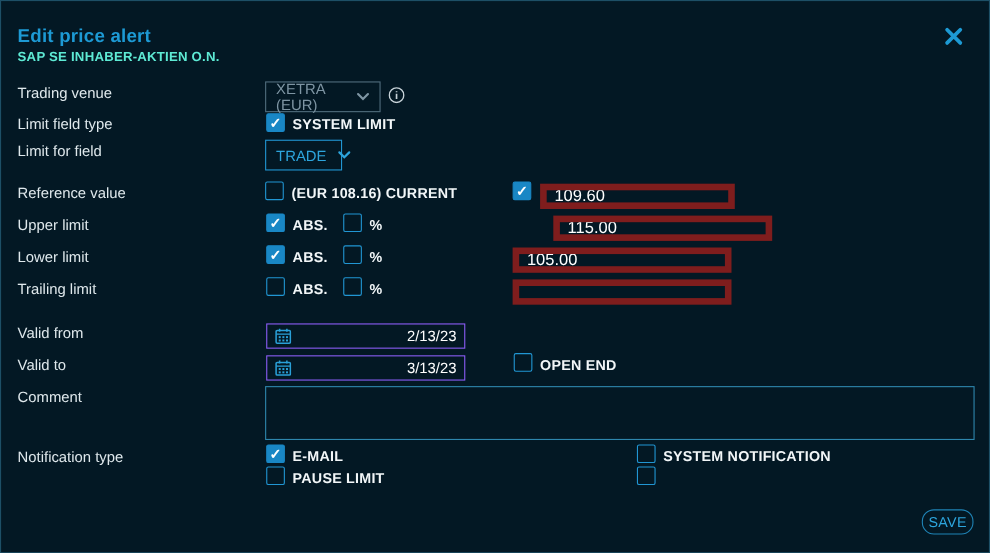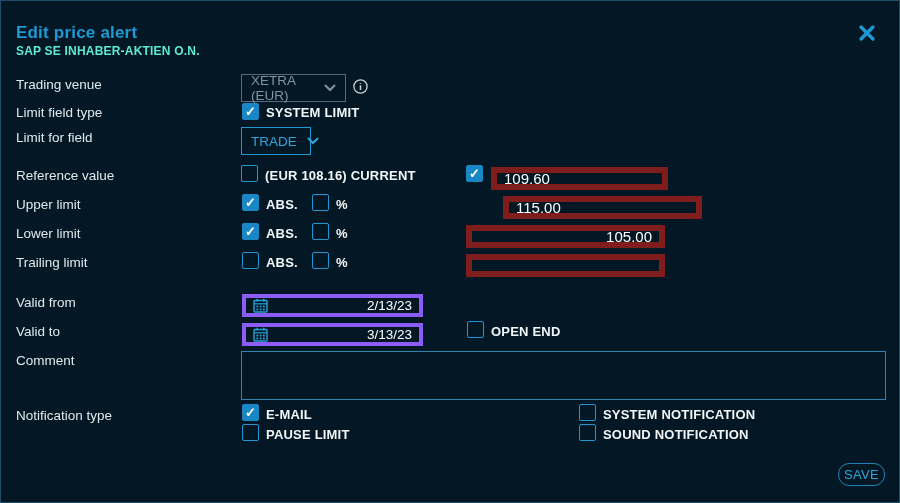--- a/index.html
+++ b/index.html
@@ -54,21 +54,21 @@
   .info-wrap { position: absolute; color: #c7d2d8; }
 
   .inp {
     position: absolute; background: transparent; border: 6px solid #7f1d1d;
     color: #ffffff; font-size: 15px; padding: 0 7px;
     font-family: "Liberation Sans", sans-serif; outline: none;
   }
 
   .datef {
     position: absolute; display: flex; align-items: center; padding: 0 7px;
-    border: 4px solid #8b5cf6; color: #ffffff; font-size: 13.5px; cursor: pointer;
+    border: 1px solid #8b5cf6; color: #ffffff; font-size: 13.5px; cursor: pointer;
   }
   .datef .cal { flex: none; color: #2aa0d8; }
   .datef .val { margin-left: auto; }
 
   .comment-box {
     position: absolute; background: transparent; border: 1px solid #2e86ad;
     resize: none; outline: none; color: #ffffff; font-size: 13.5px; padding: 5px 7px;
     font-family: "Liberation Sans", sans-serif;
   }
 
@@ -137,21 +137,21 @@
   <span class="cb checked" style="left:241px; top:193px"></span>
   <span class="cblbl" style="left:265px; top:196px">ABS.</span>
   <span class="cb" style="left:311px; top:193px"></span>
   <span class="cblbl" style="left:335px; top:196px">%</span>
   <input class="inp" style="left: 465px; top: 195px; width: 199px; height: 23px; margin-left: 37px;" value="115.00">
 
   <span class="cb checked" style="left:241px; top:222px"></span>
   <span class="cblbl" style="left:265px; top:225px">ABS.</span>
   <span class="cb" style="left:311px; top:222px"></span>
   <span class="cblbl" style="left:335px; top:225px">%</span>
-  <input class="inp" style="left: 465px; top: 224px; width: 199px; height: 23px; text-align: right;" value="105.00">
+  <input class="inp" style="left: 465px; top: 224px; width: 199px; height: 23px;" value="105.00">
 
   <span class="cb" style="left:241px; top:251px"></span>
   <span class="cblbl" style="left:265px; top:254px">ABS.</span>
   <span class="cb" style="left:311px; top:251px"></span>
   <span class="cblbl" style="left:335px; top:254px">%</span>
   <input class="inp" style="left: 465px; top: 253px; width: 199px; height: 23px;" value="">
 
   <div class="datef" style="left:241px; top:293px; width:181px; height:23px">
     <svg class="cal" width="15" height="15" viewBox="0 0 15 15">
       <rect x="1" y="2.5" width="13" height="11.5" rx="1" stroke="currentColor" stroke-width="1.4" fill="none"></rect>
@@ -191,17 +191,16 @@
   <span class="cb checked" style="left:241px; top:403px"></span>
   <span class="cblbl" style="left:265px; top:406px">E-MAIL</span>
 
   <span class="cb" style="left:241px; top:423px"></span>
   <span class="cblbl" style="left:265px; top:426px">PAUSE LIMIT</span>
 
   <span class="cb" style="left:578px; top:403px"></span>
   <span class="cblbl" style="left:602px; top:406px">SYSTEM NOTIFICATION</span>
 
   <span class="cb" style="left:578px; top:423px"></span>
-  <span class="cblbl" style="left:602px; top:426px">SOUND NOTIFICATION</span>
 
   <button class="save-btn">SAVE</button>
 
 </div>
 
 </body></html>

